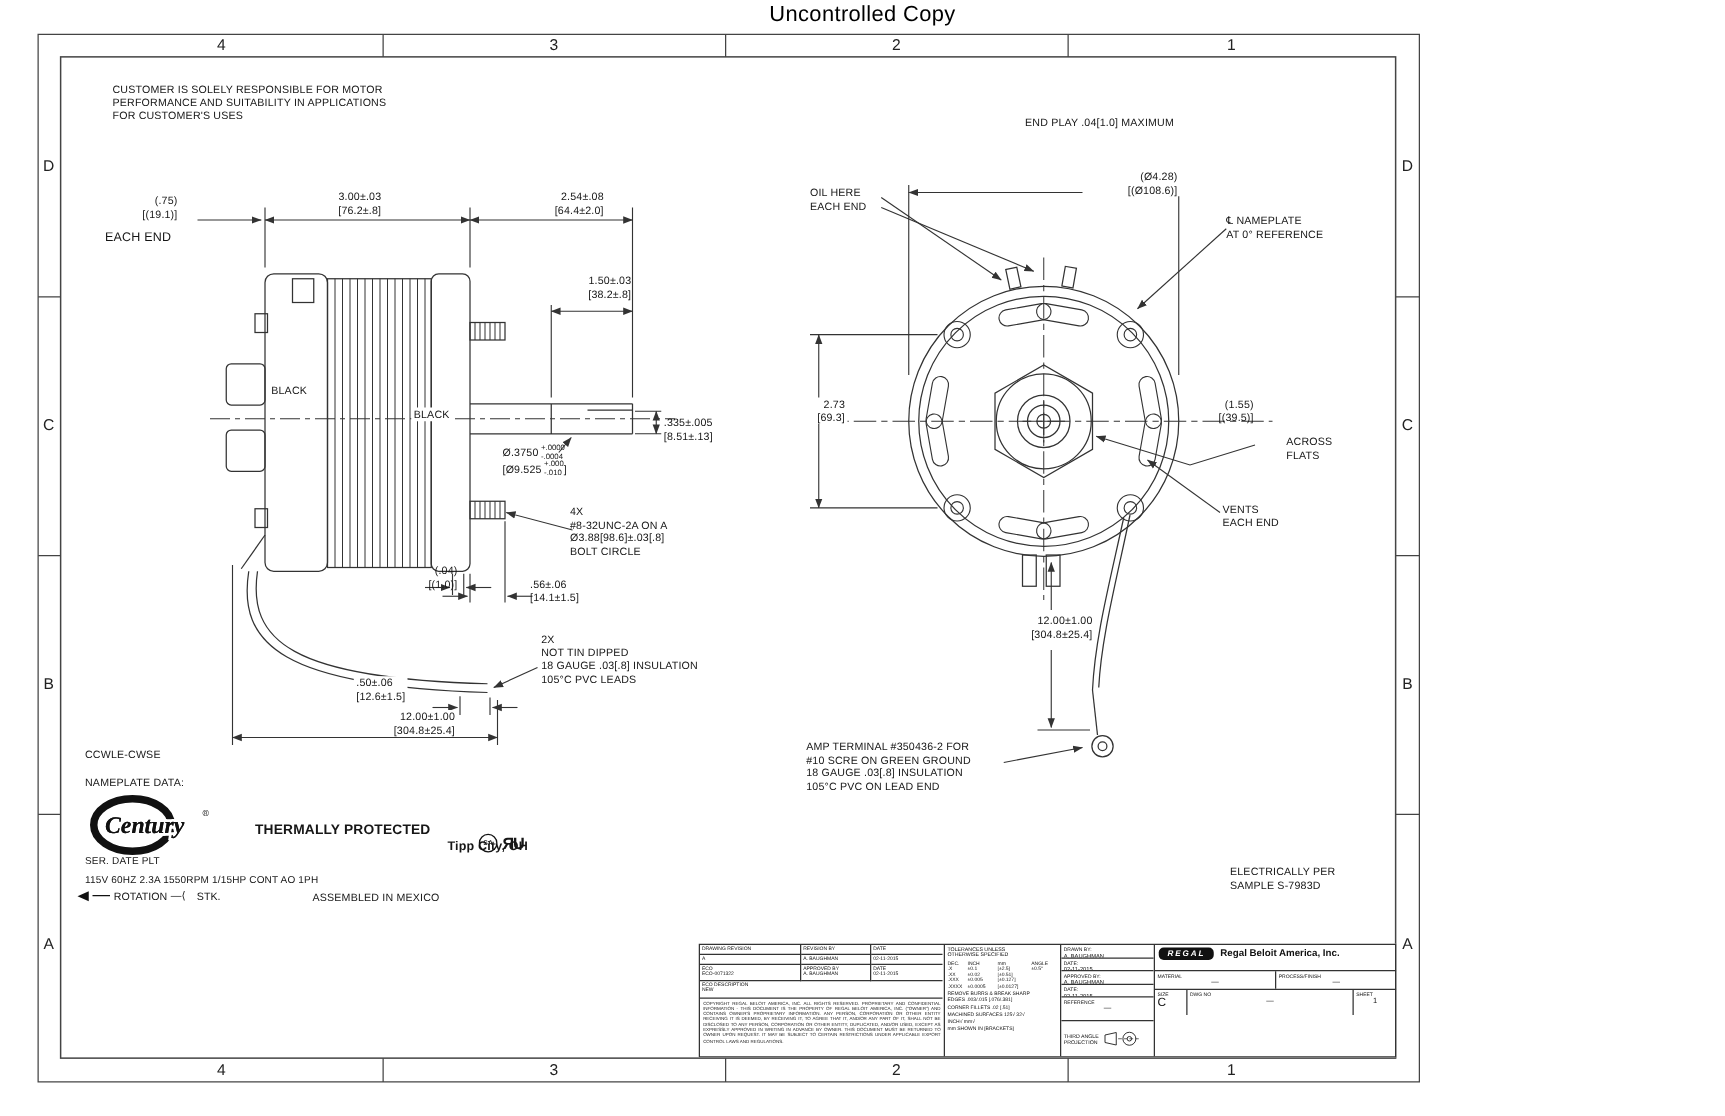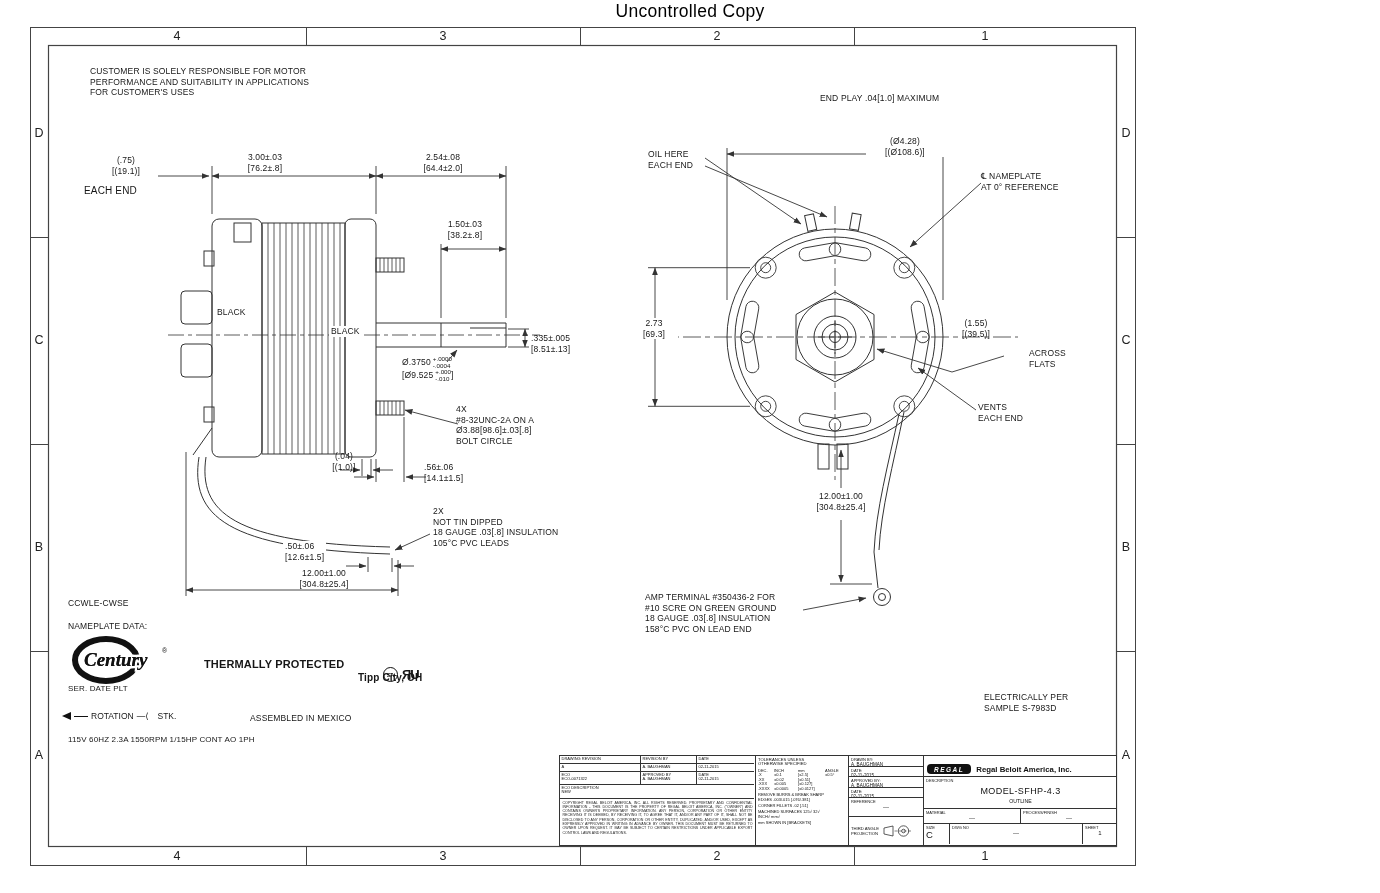--- a/index.html
+++ b/index.html
@@ -3,21 +3,21 @@
 <meta charset="utf-8">
 <style>
   *{margin:0;padding:0;box-sizing:border-box}
   html,body{width:1380px;height:893px}
   body{position:relative;background:#fff;font-family:"Liberation Sans","DejaVu Sans",sans-serif;color:#161616;overflow:hidden}
   #art{position:absolute;left:0;top:0}
   .pt{position:absolute;left:0;right:0;top:1px;text-align:center;font-size:17.5px;color:#000;letter-spacing:.3px}
   .zone{position:absolute;width:22px;font-size:12.5px;color:#222;text-align:center}
   .zrow{position:absolute;width:14px;font-size:12.5px;color:#222;text-align:center}
   .t{position:absolute;font-size:8.5px;line-height:1.26;letter-spacing:.15px;white-space:pre-line;color:#161616}
-  .ctr{text-align:center}
+  .ctr{text-align:right}
   .wbg{background:#fff;padding:0 2px}
   .b{font-weight:bold}
   .big{font-size:10px}
   .stack{display:inline-flex;flex-direction:column;vertical-align:middle;font-size:6.2px;line-height:1.05;margin-left:2px;letter-spacing:0}
   
   .rotrow{position:absolute;display:flex;align-items:center;gap:3px;font-size:8.5px}
   .rot-arrow{width:0;height:0;border-top:4px solid transparent;border-bottom:4px solid transparent;border-right:9px solid #111;display:inline-block}
   .rot-line{display:inline-block;width:14px;height:1px;background:#111}
   .csa-circ{display:inline-flex;align-items:center;justify-content:center;width:15px;height:15px;border:1.4px solid #111;border-radius:50%;font-size:5.5px;font-weight:bold}
   .urmark{font-size:13px;font-weight:bold;letter-spacing:-1px}
@@ -38,21 +38,21 @@
   .tolrow span{overflow:hidden}
   .tol-note{margin-top:1.5px;white-space:pre-line}
   .signbox{left:288px;width:75px;border-left:1px solid #333}
   .srow{border-bottom:1px solid #333;padding:.5px 2px;overflow:hidden}
   .slab{display:block;font-size:4px}
   .sval{display:block;font-size:4.6px}
   .refval{display:block;text-align:center;font-size:6px}
   .projrow{display:flex;align-items:center;gap:3px;padding:2px;border-bottom:none}
   .projlab{font-size:4.2px;white-space:pre-line}
   .identbox{left:363px;width:194px;border-left:1px solid #333}
-  .logo-row{display:flex;align-items:flex-end;gap:5px;height:21px;padding:2px 3px;border-bottom:1px solid #333}
+  .logo-row{display:flex;align-items:flex-start;gap:5px;height:21px;padding:2px 3px;border-bottom:1px solid #333}
   .regal-badge{background:#111;color:#fff;font-style:italic;font-weight:bold;font-size:6.5px;padding:1.5px 7px;border-radius:4px;letter-spacing:1.5px}
   .company{font-size:7.8px;font-weight:bold}
   .desc-row{height:32px;border-bottom:1px solid #333;padding:1px 2px}
   .cell-lab{display:block;font-size:4px}
   .model{text-align:center;font-size:9px;letter-spacing:.4px;margin-top:3px}
   .outline{text-align:center;font-size:5.2px;margin-top:2px}
   .mat-row{display:flex;height:15px;border-bottom:1px solid #333}
   .matcell{flex:1;padding:1px 2px}
   .matcell+.matcell{border-left:1px solid #333}
   .dashval{display:block;text-align:center;font-size:6px}
@@ -209,21 +209,21 @@
 <div class="zrow" style="left:1119px;top:540px">B</div>
 <div class="zrow" style="left:1119px;top:748px">A</div>
 
 <div class="t" style="left:90px;top:66px">CUSTOMER IS SOLELY RESPONSIBLE FOR MOTOR
 PERFORMANCE AND SUITABILITY IN APPLICATIONS
 FOR CUSTOMER'S USES</div>
 <div class="t" style="left:820px;top:93px">END PLAY .04[1.0] MAXIMUM</div>
 <div class="t" style="left:984px;top:692px">ELECTRICALLY PER
 SAMPLE S-7983D</div>
 
-<div class="t ctr" style="left:98px;top:155px;width:56px">(.75)
+<div class="t ctr" style="left:86px;top:155px;width:56px">(.75)
 [(19.1)]</div>
 <div class="t big" style="left:84px;top:185px">EACH END</div>
 <div class="t ctr" style="left:225px;top:152px;width:80px">3.00±.03
 [76.2±.8]</div>
 <div class="t ctr" style="left:403px;top:152px;width:80px">2.54±.08
 [64.4±2.0]</div>
 <div class="t ctr" style="left:425px;top:219px;width:80px">1.50±.03
 [38.2±.8]</div>
 <div class="t" style="left:217px;top:307px">BLACK</div>
 <div class="t wbg" style="left:329px;top:326px">BLACK</div>
@@ -269,39 +269,39 @@
 [(39.5)]</div>
 <div class="t" style="left:1029px;top:348px">ACROSS
 FLATS</div>
 <div class="t" style="left:978px;top:402px">VENTS
 EACH END</div>
 <div class="t ctr wbg" style="left:806px;top:491px;width:70px">12.00±1.00
 [304.8±25.4]</div>
 <div class="t" style="left:645px;top:592px">AMP TERMINAL #350436-2 FOR
 #10 SCRE ON GREEN GROUND
 18 GAUGE .03[.8] INSULATION
-158°C PVC ON LEAD END</div>
+105°C PVC ON LEAD END</div>
 
 <div class="t" style="left:68px;top:621px">NAMEPLATE DATA:</div>
 <div style="position:absolute;left:70px;top:633px">
   <svg width="120" height="52">
     <ellipse cx="36" cy="27" rx="31" ry="21" fill="none" stroke="#111" stroke-width="6"></ellipse>
     <text x="14" y="33" font-family="Liberation Serif, DejaVu Serif, serif" font-style="italic" font-weight="bold" font-size="19" fill="#111" stroke="#fff" stroke-width="4.5" paint-order="stroke">Century</text>
     <text x="14" y="33" font-family="Liberation Serif, DejaVu Serif, serif" font-style="italic" font-weight="bold" font-size="19" fill="#111">Century</text>
     <text x="92" y="20" font-size="7" fill="#111">®</text>
   </svg>
 </div>
 <div class="t b" style="left:204px;top:658px;font-size:11px">THERMALLY PROTECTED</div>
 <div class="t b" style="left:358px;top:672px;font-size:10px">Tipp City, OH</div>
 <div style="position:absolute;left:383px;top:667px;display:flex;align-items:center;gap:4px">
   <span class="csa-circ">SA</span>
   <span class="urmark">ЯU</span>
 </div>
 <div class="t" style="left:68px;top:684px;font-size:8px">SER. DATE PLT</div>
-<div class="t" style="left:68px;top:735px;font-size:8px">115V 60HZ 2.3A 1550RPM 1/15HP CONT AO 1PH</div>
+<div class="t" style="left:68px;top:699px;font-size:8px">115V 60HZ 2.3A 1550RPM 1/15HP CONT AO 1PH</div>
 <div class="rotrow" style="left:62px;top:711px">
   <span class="rot-arrow"></span>
   <span class="rot-line"></span>
   <span>ROTATION</span>
   <span>—⟨</span>
   <span style="margin-left:6px">STK.</span>
 </div>
 <div class="t" style="left:250px;top:713px">ASSEMBLED IN MEXICO</div>
 
 <div class="tb">
@@ -398,25 +398,20 @@
         <circle cx="21.5" cy="7" r="1.8" fill="none" stroke="#333" stroke-width="0.8"></circle>
       </svg>
     </div>
   </div>
 
   <div class="box identbox">
     <div class="logo-row">
       <span class="regal-badge">REGAL</span>
       <span class="company">Regal Beloit America, Inc.</span>
     </div>
-    <div class="desc-row">
-      <span class="cell-lab">DESCRIPTION</span>
-      <div class="model">MODEL-SFHP-4.3</div>
-      <div class="outline">OUTLINE</div>
-    </div>
     <div class="mat-row">
       <div class="matcell">
         <span class="cell-lab">MATERIAL</span>
         <span class="dashval">—</span>
       </div>
       <div class="matcell">
         <span class="cell-lab">PROCESS/FINISH</span>
         <span class="dashval">—</span>
       </div>
     </div>

